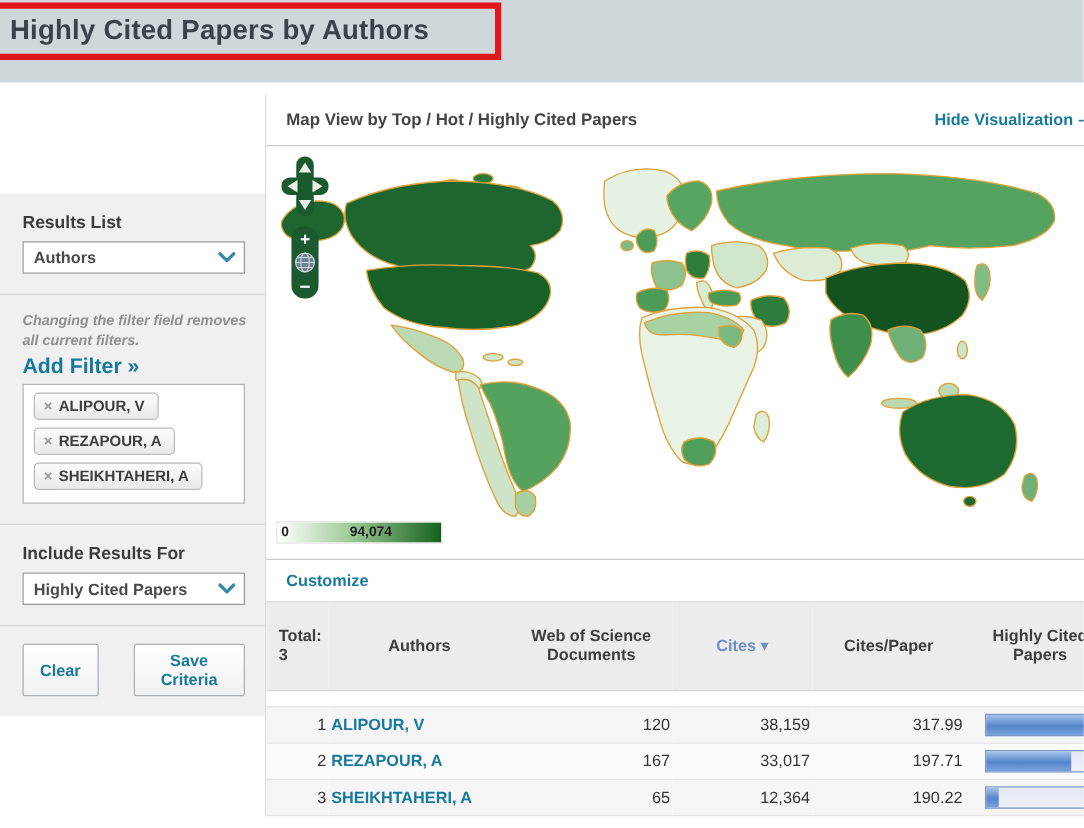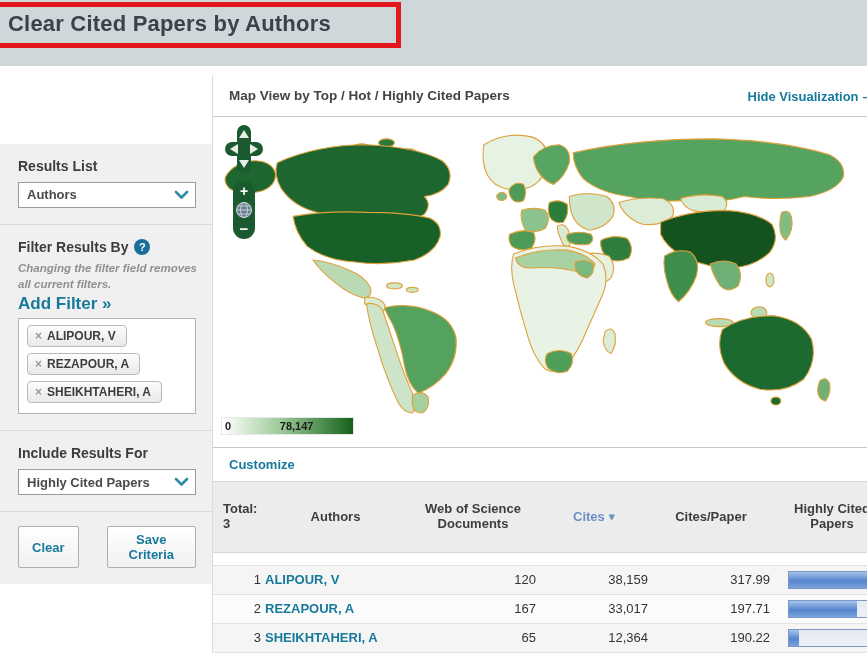--- a/index.html
+++ b/index.html
@@ -81,42 +81,38 @@
   .hcp-bar{position:relative;width:100px;height:16px;margin-left:auto;
     border:1px solid #7a97c8;background:linear-gradient(#e3e8f2,#eef1f7);box-sizing:content-box;}
   .hcp-fill{position:absolute;left:0;top:0;bottom:0;
     background:linear-gradient(#a6c4ea,#5585cc 55%,#7aa3dc);}
 </style>
 </head>
 <body>
 
 <div class="page-header">
   <div class="title-box"></div>
-  <div class="page-title">Clear Cited Papers by Authors</div>
+  <div class="page-title">Highly Cited Papers by Authors</div>
 </div>
 
 <div class="content">
   <div class="left-strip"></div>
 
   <div class="sidebar">
     <div class="sb-section">
       <div class="sb-label">Results List</div>
       <div class="select">
         <span>Authors</span>
         <svg class="chev" width="15" height="10" viewBox="0 0 15 10">
           <polyline points="2,2 7.5,7.5 13,2" fill="none" stroke="#3289a8" stroke-width="2.6" stroke-linecap="round" stroke-linejoin="round"></polyline>
         </svg>
       </div>
     </div>
 
     <div class="sb-section">
-      <div class="filter-head">
-        <span class="sb-label" style="margin:0">Filter Results By</span>
-        <span class="help-icon">?</span>
-      </div>
       <div class="filter-note">Changing the filter field removes all current filters.</div>
       <a class="add-filter">Add Filter »</a>
       <div class="tags-box">
         <div class="tag">
           <span class="x">×</span>
             <span>ALIPOUR, V</span>
         </div>
         <div class="tag">
           <span class="x">×</span>
             <span>REZAPOUR, A</span>
@@ -234,21 +230,21 @@
           <path d="M508,212 Q528,198 560,198 Q588,202 598,222 Q604,244 590,262 Q572,276 546,272 Q522,266 510,246 Q502,228 508,212 Z" fill="#1c6a2f" stroke="#dfa13a"></path>
           <ellipse cx="562" cy="284" rx="5" ry="4" fill="#1c6a2f" stroke="#dfa13a"></ellipse>
           <path d="M606,264 Q612,258 616,266 Q618,276 612,284 Q604,282 604,272 Z" fill="#6fb077" stroke="#dfa13a"></path>
         </g>
       </svg>
     </div>
 
     <div class="legend-row">
       <div class="legend-bar" id="legend-bar" style="background: linear-gradient(to right, rgb(255, 255, 255), rgb(157, 202, 151) 45%, rgb(21, 97, 28));">
         <span class="legend-min">0</span>
-        <span class="legend-max">78,147</span>
+        <span class="legend-max">94,074</span>
       </div>
     </div>
 
     <div class="report-header">
       <a class="teal-link">Customize</a>
     </div>
 
     <table>
       <colgroup>
         <col style="width:50px">

